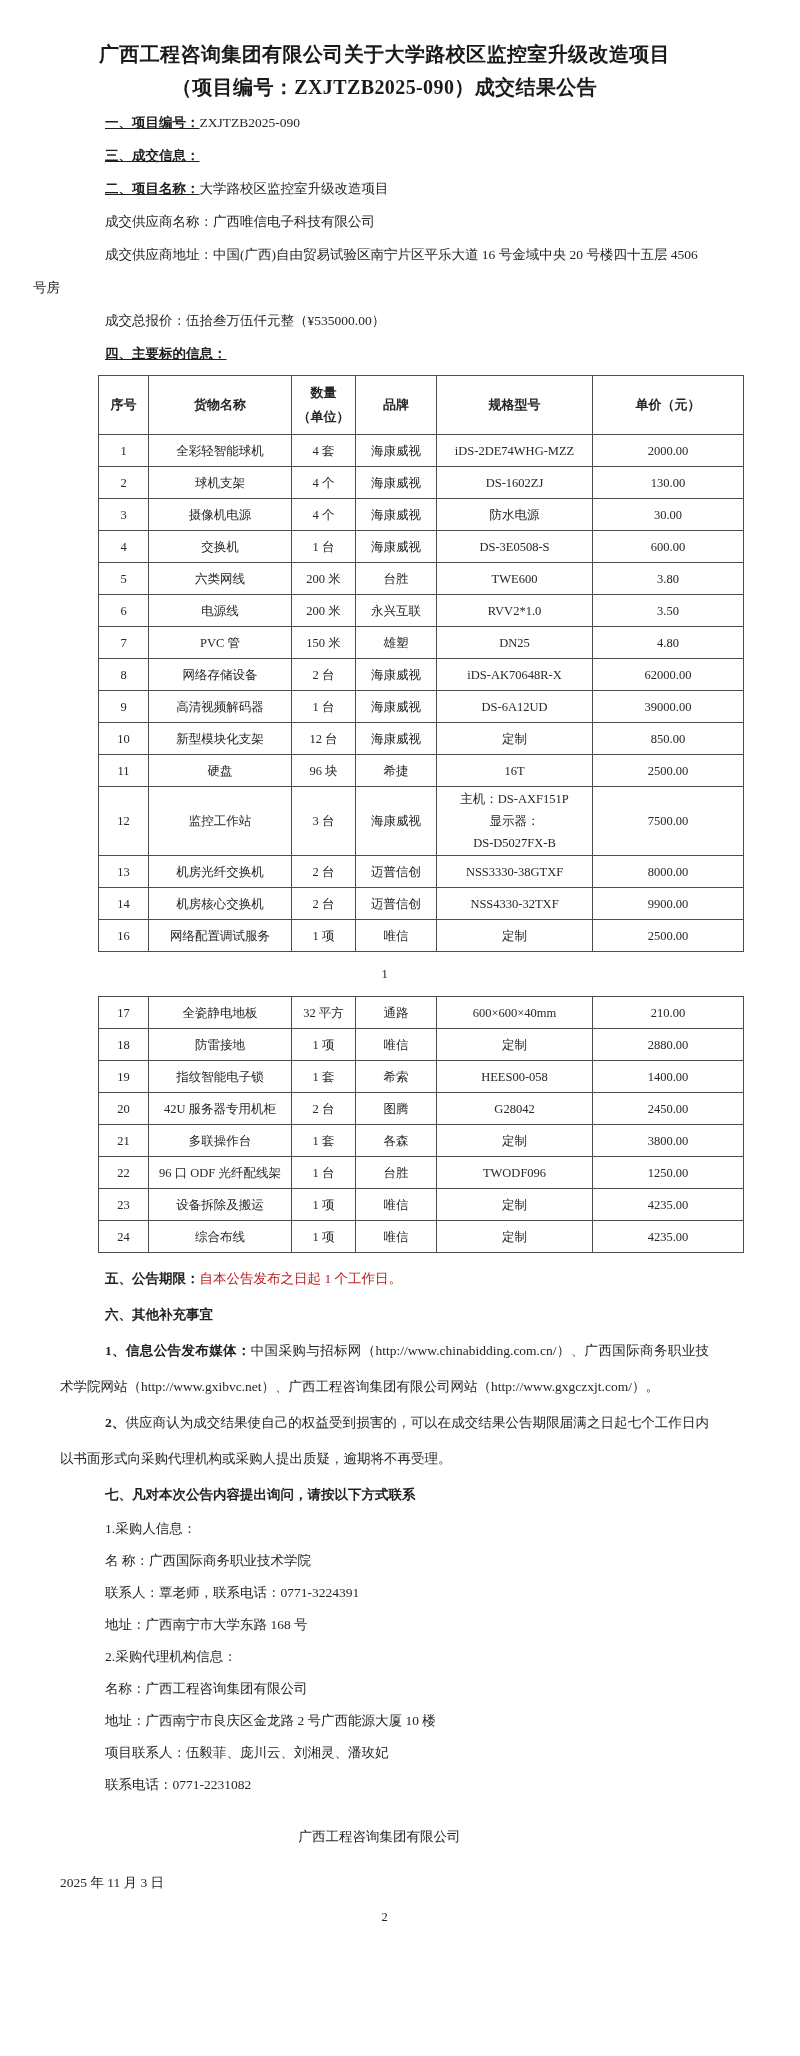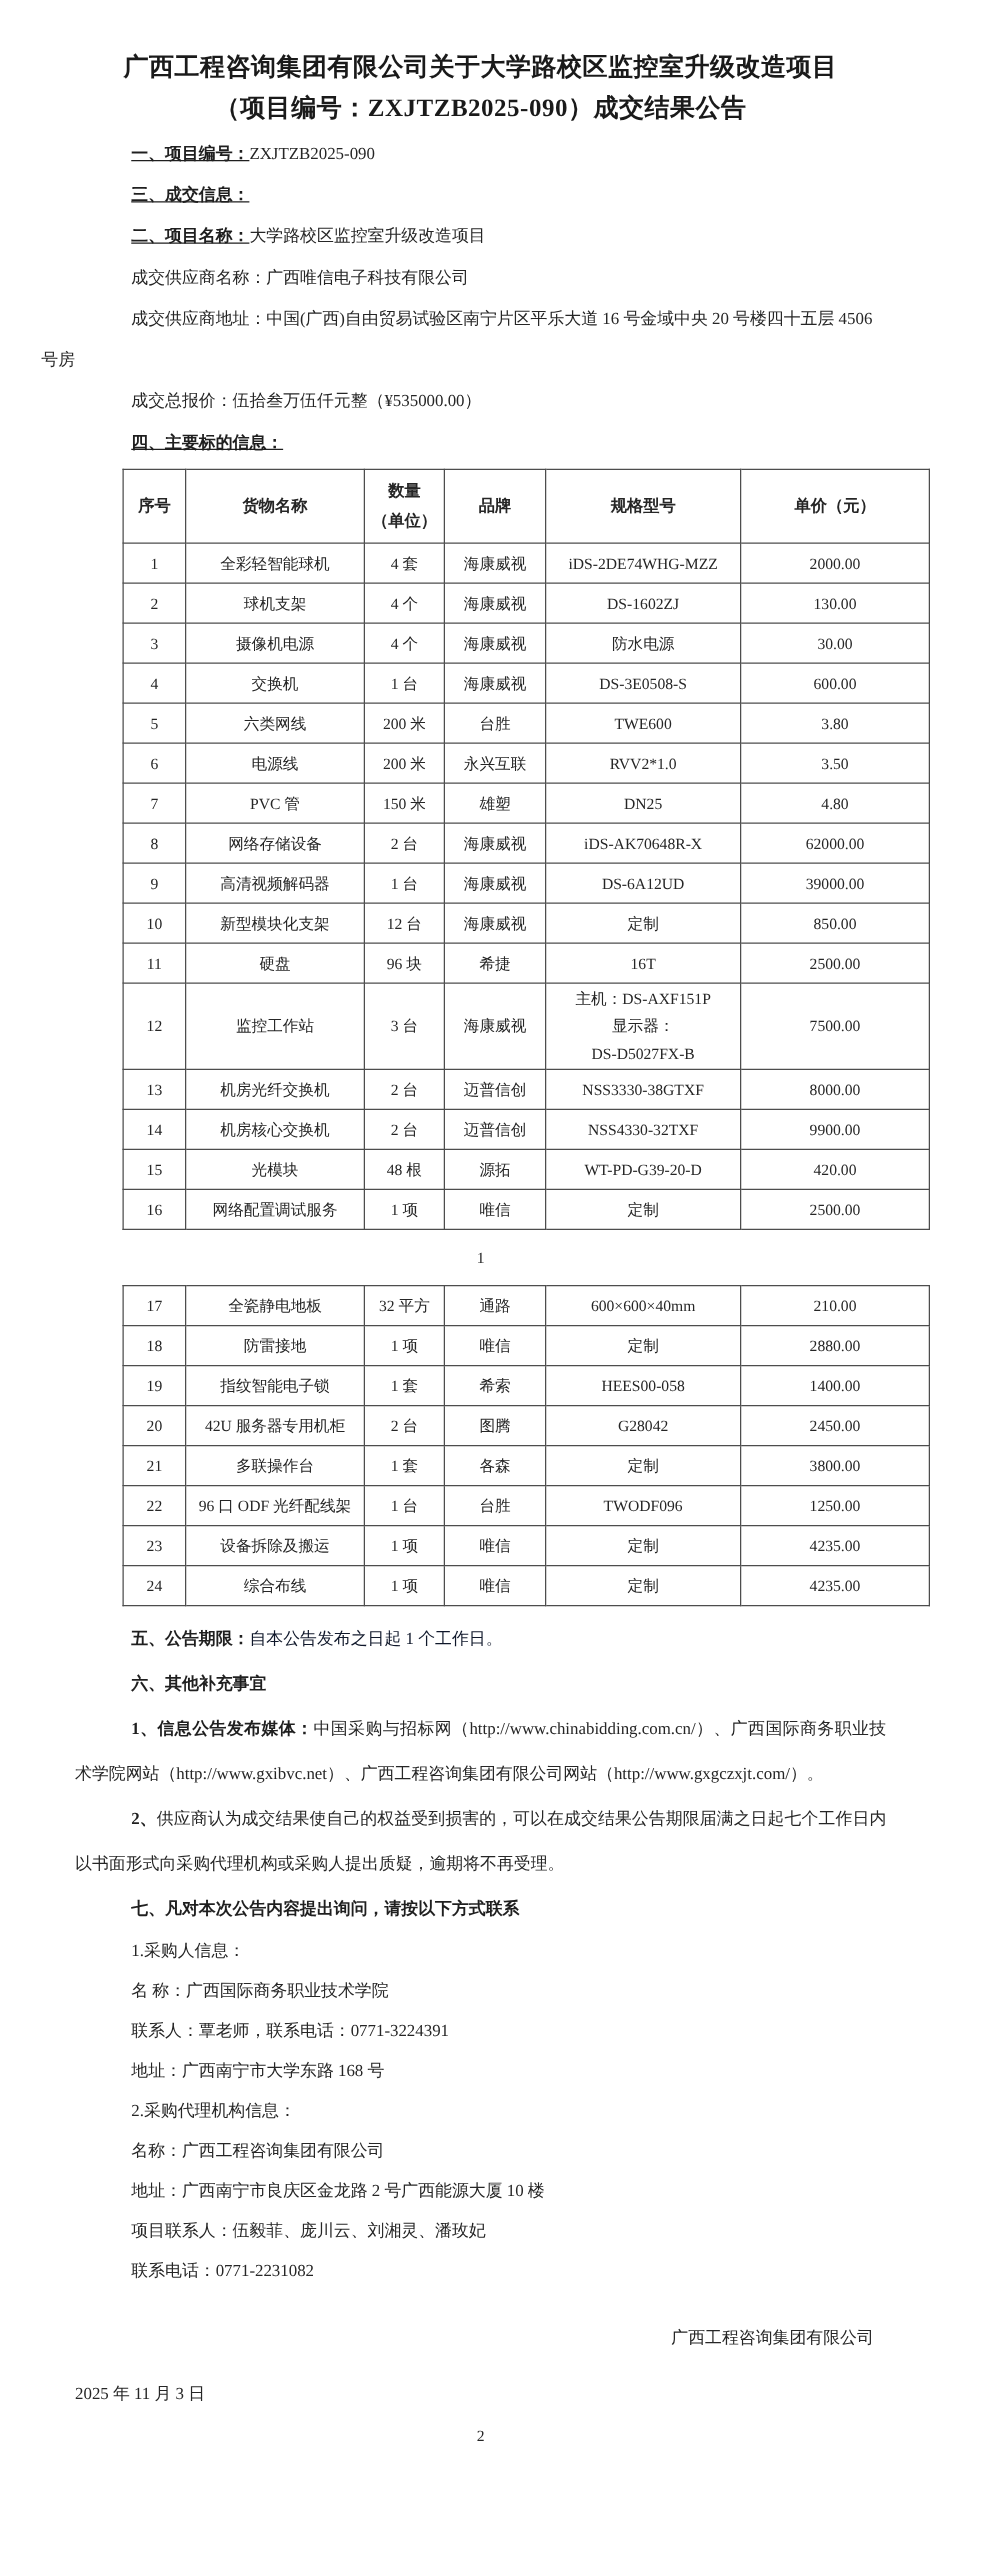--- a/index.html
+++ b/index.html
@@ -37,29 +37,29 @@
     white-space:pre-line;
     overflow:hidden;
   }
   table.goods th { height:56px; font-weight:700; font-size:13px; line-height:24px; }
   table.goods td { height:29px; line-height:22px; }
   td.cell-spec { line-height:29px; }
 
   .page-num { margin:14px 0; text-align:center; font-size:12.5px; line-height:16px; text-indent:0; }
 
   .lower-head { margin:0; line-height:36px; text-indent:45px; font-weight:700; color:#1f1f1f; }
-  .lower-head .plain { font-weight:400; color:#0f172a; }
+  .lower-head .plain { font-weight:400; color:#b91c1c; }
   .lower-para {
     margin:0; line-height:36px; text-indent:45px;
     text-align:justify; word-break:break-all;
   }
   .lower-para b { font-weight:700; color:#1f1f1f; }
   .contact-line { margin:0; line-height:32px; text-indent:45px; }
 
-  .footer-company { margin:20px 0 0 0; line-height:33px; text-align:right; padding-right:10px; }
+  .footer-company { margin:20px 0 0 0; line-height:33px; text-align:center; padding-right:10px;font-family:Liberation Mono, monospace; }
   .footer-date { margin:12px 0 0 0; line-height:33px; text-align:left; padding-right:42px; }
   .page-num-2 { margin:10px 0 0 0; }
 </style>
 </head>
 <body>
 
 <div class="page">
 
   <h1 class="doc-title">广西工程咨询集团有限公司关于大学路校区监控室升级改造项目（项目编号：ZXJTZB2025-090）成交结果公告</h1>
 
@@ -208,28 +208,20 @@
         </tr>
         <tr>
           <td>14</td>
           <td>机房核心交换机</td>
           <td>2 台</td>
           <td>迈普信创</td>
           <td class="cell-spec">NSS4330-32TXF</td>
           <td>9900.00</td>
         </tr>
         <tr>
-          <td>15</td>
-          <td>光模块</td>
-          <td>48 根</td>
-          <td>源拓</td>
-          <td class="cell-spec">WT-PD-G39-20-D</td>
-          <td>420.00</td>
-        </tr>
-        <tr>
           <td>16</td>
           <td>网络配置调试服务</td>
           <td>1 项</td>
           <td>唯信</td>
           <td class="cell-spec">定制</td>
           <td>2500.00</td>
         </tr>
       </tbody>
   </table>
 

